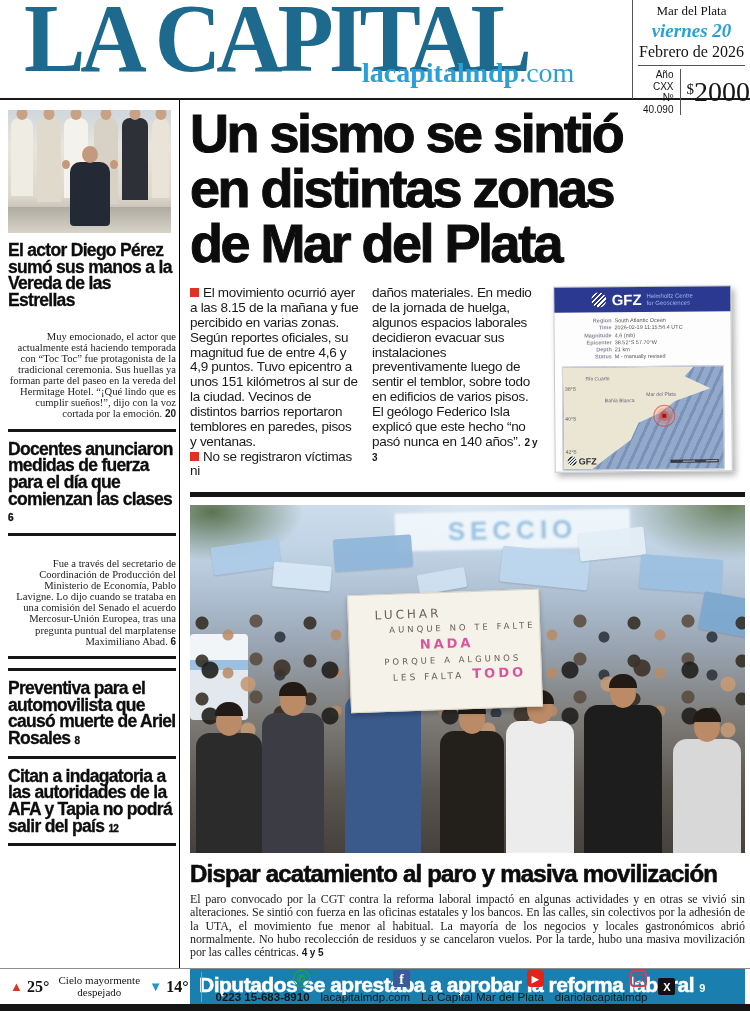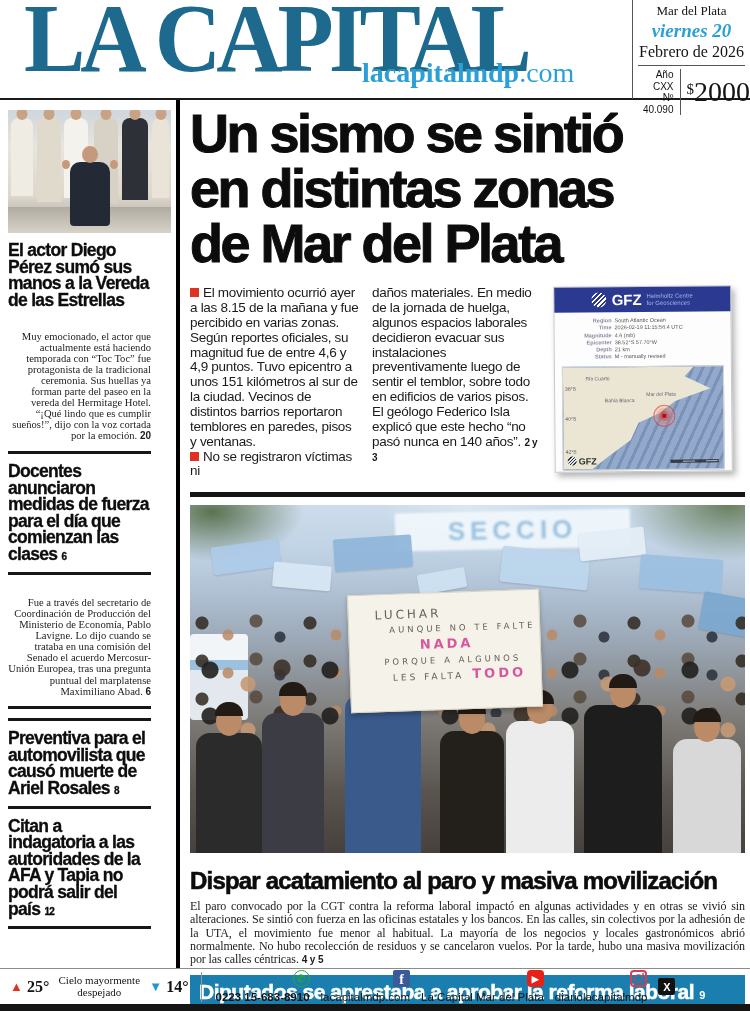--- a/index.html
+++ b/index.html
@@ -29,21 +29,21 @@
   .mh-date { font-size:16px; margin-top:1px; }
   .mh-div { border-top:1px solid #555; margin:4px 5px 0; }
   .mh-bottom { display:flex; align-items:center; justify-content:center; margin-top:3px; }
   .mh-edition { font-family:"Liberation Sans", sans-serif; font-weight:normal; font-size:10px;
     line-height:1.15; text-align:right; padding-right:6px; border-right:1px solid #555; }
   .mh-price { padding-left:6px; font-size:28px; line-height:1; }
   .mh-price .cur { font-size:15px; vertical-align:7px; }
 
   
   .content { display:flex; height:869px; }
-  .sidebar { width:180px; flex:0 0 180px; padding:4px 25px 0 8px; border-right:4px solid #000000; }
+  .sidebar { width:180px; flex:0 0 180px; padding:4px 3px 0 8px; border-right:1px solid #000000; }
   .main { flex:1; padding:0 5px 0 10px; }
 
   
   .sb-photo { position:relative; width:163px; height:123px; margin-top:6px; overflow:hidden;
     background:linear-gradient(180deg,#cfd6dd 0%, #e8e5de 30%, #ddd7cc 70%, #b9b4ab 88%, #d6d1c8 100%); }
   .fig { position:absolute; top:8px; border-radius:8px 8px 0 0; }
   .fig::before { content:""; position:absolute; top:-10px; left:50%; transform:translateX(-50%);
     width:11px; height:12px; border-radius:50%; background:#c9a183; }
   .kneel { position:absolute; left:50%; top:52px; transform:translateX(-50%);
     width:40px; height:64px; background:#242a35; border-radius:10px 10px 4px 4px; }
@@ -146,21 +146,21 @@
   .sign div { letter-spacing:3px; line-height:1.45; }
   .sg1 { font-size:12px; }
   .sg2 { font-size:8.5px; padding-left:14px; }
   .sg3 { font-size:13px; font-weight:bold; color:#d9569c; padding-left:44px; }
   .sg4 { font-size:8.5px; padding-left:8px; }
   .sgrow { display:flex; align-items:baseline; gap:8px; padding-left:16px; }
   .sg5 { font-size:9px; }
   .sg6 { font-size:13px; font-weight:bold; color:#d9569c; }
 
   
-  .paro-headline { margin-top:14px; font-weight:bold; font-size:24px; letter-spacing:-0.8px;
+  .paro-headline { margin-top:7px; font-weight:bold; font-size:24px; letter-spacing:-0.8px;
     color:#0c0c0c; -webkit-text-stroke:0.6px #0c0c0c; }
   .paro-body { margin-top:5px; font-family:"Liberation Serif", serif; font-size:12px;
     line-height:1.1; letter-spacing:-0.1px; color:#1b1b1b; text-align:justify; }
   .banner { margin-top:9px; background:#1a7fae; color:#fff; font-weight:bold; font-size:21px;
     letter-spacing:-0.5px; padding:5px 9px 7px; -webkit-text-stroke:0.5px #fff; }
   .banner .bp { font-size:11px; -webkit-text-stroke:0; }
 
   
   .footer { position:absolute; left:0; right:0; bottom:7px; height:36px;
     border-top:1px solid #8c8c8c; display:flex; align-items:center; padding:0 10px; }

